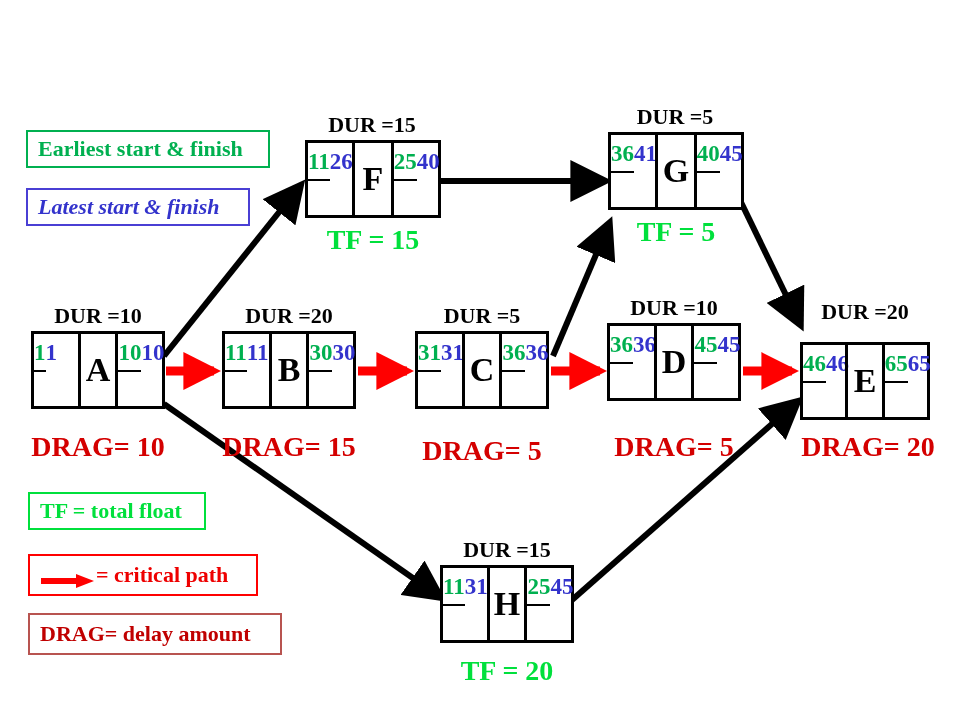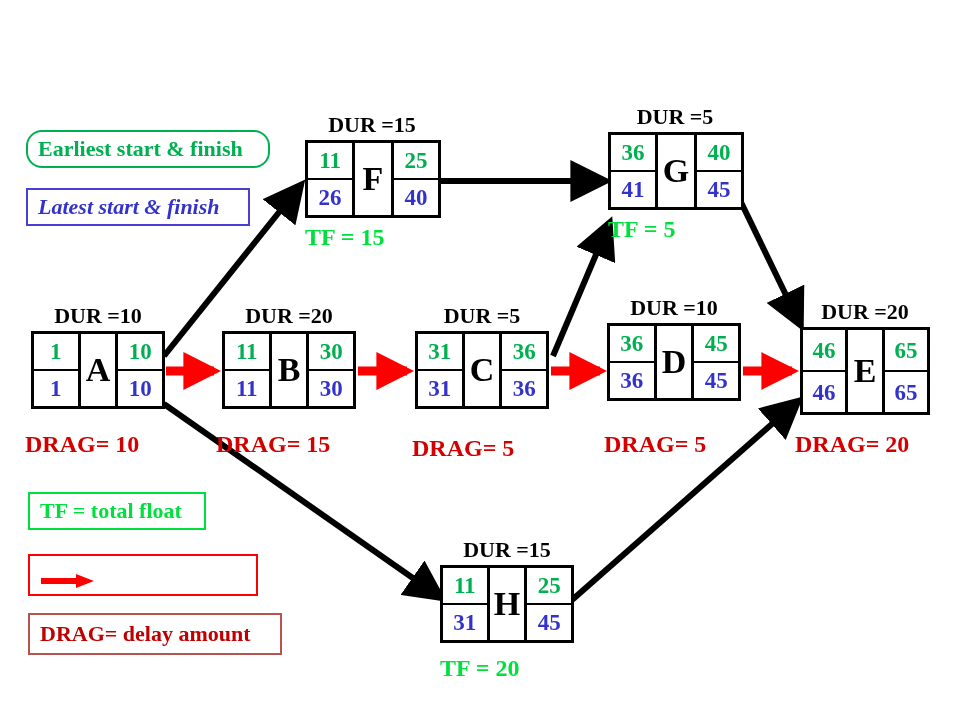--- a/index.html
+++ b/index.html
@@ -30,21 +30,20 @@
     box-sizing: border-box;
     border: 3px solid #000000;
     background: #ffffff;
     display: flex;
     flex-direction: row;
     z-index: 5;
   }
   .node .col {
     box-sizing: border-box;
     display: flex;
-    flex-direction: column;
     position: relative;
   }
   .node .col.side {
     width: 34%;
   }
   .node .col.mid {
     width: 32%;
     border-left: 3px solid #000000;
     border-right: 3px solid #000000;
     align-items: center;
@@ -76,23 +75,24 @@
     position: absolute;
     font-size: 22px;
     font-weight: bold;
     color: #000000;
     white-space: nowrap;
     text-align: center;
     z-index: 6;
   }
   .foot {
     position: absolute;
-    font-size: 24px;
+    font-size: 28px;
     font-weight: bold;
     white-space: nowrap;
+    text-align: center;
     z-index: 6;
   }
   .foot.tf { color: #00e03c; }
   .foot.drag { color: #d40000; margin-top: 16px; }
 
   
   .legend {
     position: absolute;
     box-sizing: border-box;
     background: #ffffff;
@@ -138,38 +138,39 @@
     <line x1="743" y1="371" x2="792" y2="371" stroke="#ff0000" stroke-width="9" marker-end="url(#arrowRed)"></line>
 
     <line x1="164" y1="356" x2="300" y2="186" stroke="#000000" stroke-width="6" marker-end="url(#arrowBlack)"></line>
     <line x1="164" y1="404" x2="440" y2="597" stroke="#000000" stroke-width="6" marker-end="url(#arrowBlack)"></line>
     <line x1="441" y1="181" x2="604" y2="181" stroke="#000000" stroke-width="6" marker-end="url(#arrowBlack)"></line>
     <line x1="553" y1="356" x2="609" y2="224" stroke="#000000" stroke-width="6" marker-end="url(#arrowBlack)"></line>
     <line x1="738" y1="196" x2="800" y2="324" stroke="#000000" stroke-width="6" marker-end="url(#arrowBlack)"></line>
     <line x1="572" y1="600" x2="797" y2="402" stroke="#000000" stroke-width="6" marker-end="url(#arrowBlack)"></line>
   </svg>
 
-  <div class="legend es-box" style="left:26px; top:130px; width:244px; height:38px;border-radius:16px;">
+  <div class="legend es-box" style="left:26px; top:130px; width:244px; height:38px;">
     <span>Earliest start &amp; finish</span>
   </div>
   <div class="legend ls-box" style="left:26px; top:188px; width:224px; height:38px;">
     <span>Latest start &amp; finish</span>
   </div>
 
   <div class="legend tf-box" style="left:28px; top:492px; width:178px; height:38px;">
     <span>TF = total float</span>
   </div>
 
   <div class="legend cp-box" style="left:28px; top:554px; width:230px; height:42px;">
     <span class="mini-arrow">
       <svg width="54" height="14" viewBox="0 0 54 14">
         <line x1="1" y1="7" x2="40" y2="7" stroke="#ff0000" stroke-width="6"></line>
         <path d="M36,0 L54,7 L36,14 z" fill="#ff0000"></path>
       </svg>
     </span>
+    <span>= critical path</span>
   </div>
 
   <div class="legend drag-box" style="left:28px; top:613px; width:254px; height:42px;">
     <span>DRAG= delay amount</span>
   </div>
 
   <div class="dur" style="left:305px; top:112px; width:134px;">DUR =15</div>
   <div class="node" style="left:305px; top:140px; width:136px; height:78px;">
     <div class="col side">
       <div class="cell es top">11</div>
@@ -259,21 +260,21 @@
       <div class="label">D</div>
     </div>
     <div class="col side">
       <div class="cell ef top">45</div>
       <div class="cell lf">45</div>
     </div>
   </div>
   <div class="foot drag" style="left:604px; top:415px; width:140px;">DRAG= 5</div>
 
   <div class="dur" style="left:800px; top:299px; width:130px;">DUR =20</div>
-  <div class="node" style="left:800px; top:327px; width:130px; height:88px;">
+  <div class="node" style="left:800px; top:342px; width:130px; height:78px;">
     <div class="col side">
       <div class="cell es top">46</div>
       <div class="cell ls">46</div>
     </div>
     <div class="col mid">
       <div class="label">E</div>
     </div>
     <div class="col side">
       <div class="cell ef top">65</div>
       <div class="cell lf">65</div>

